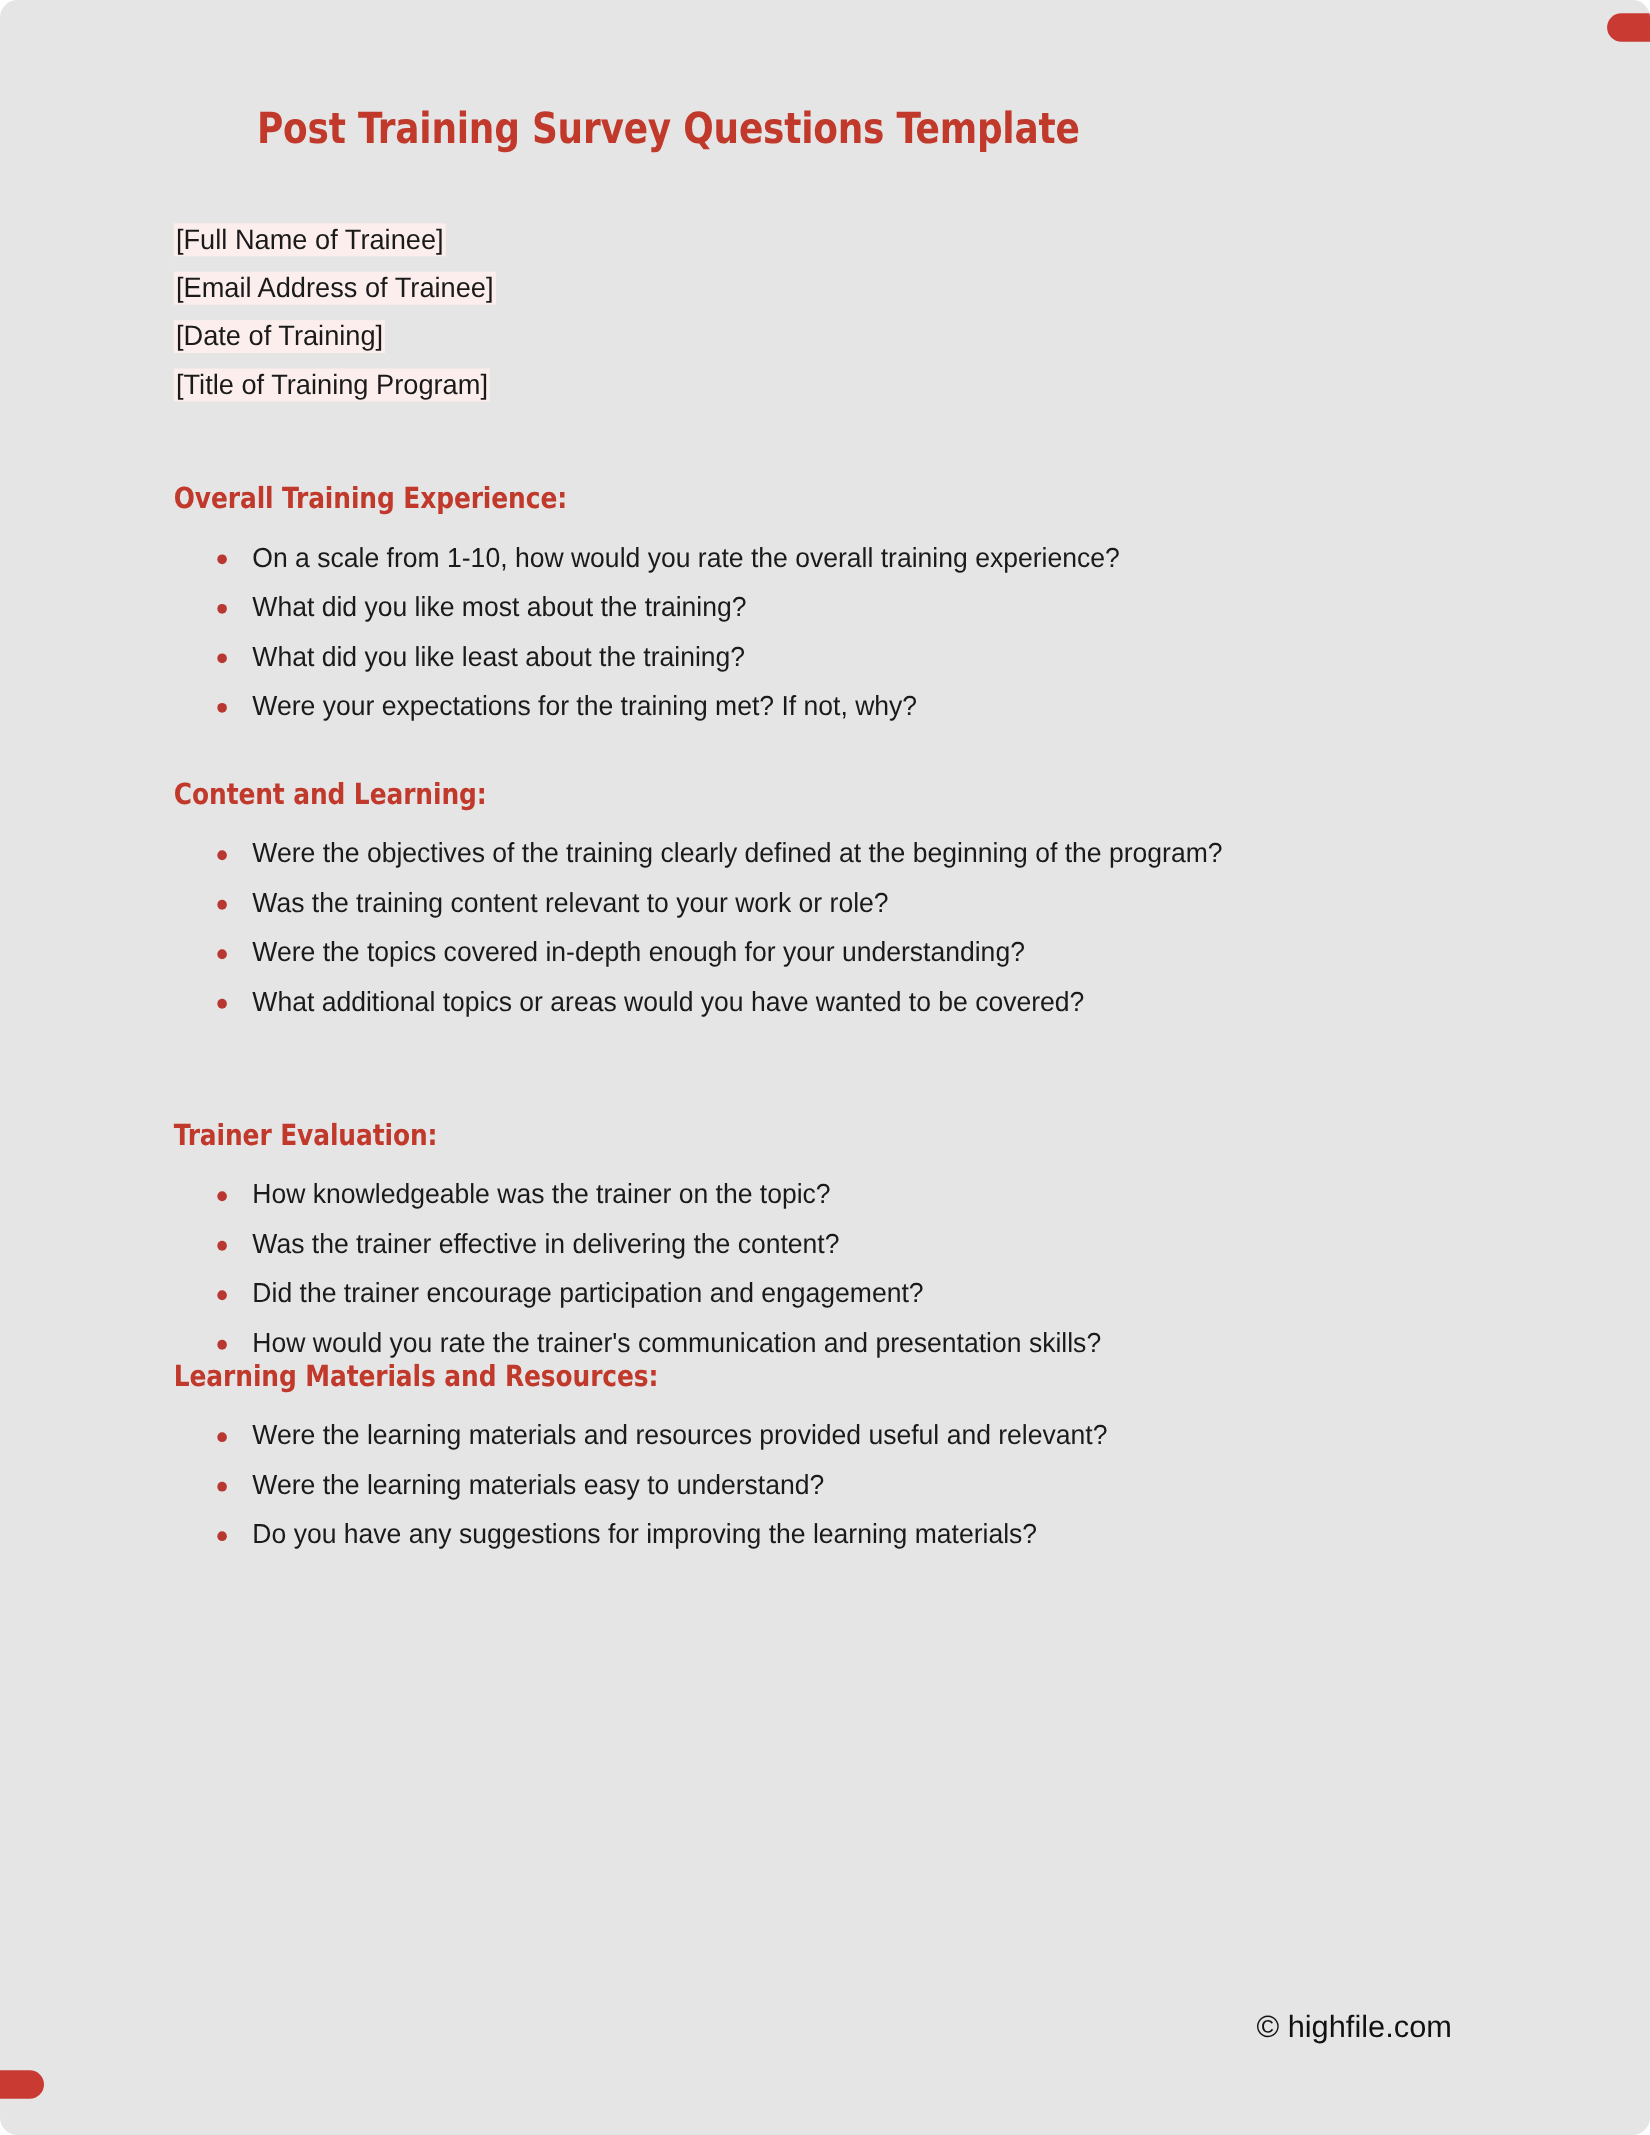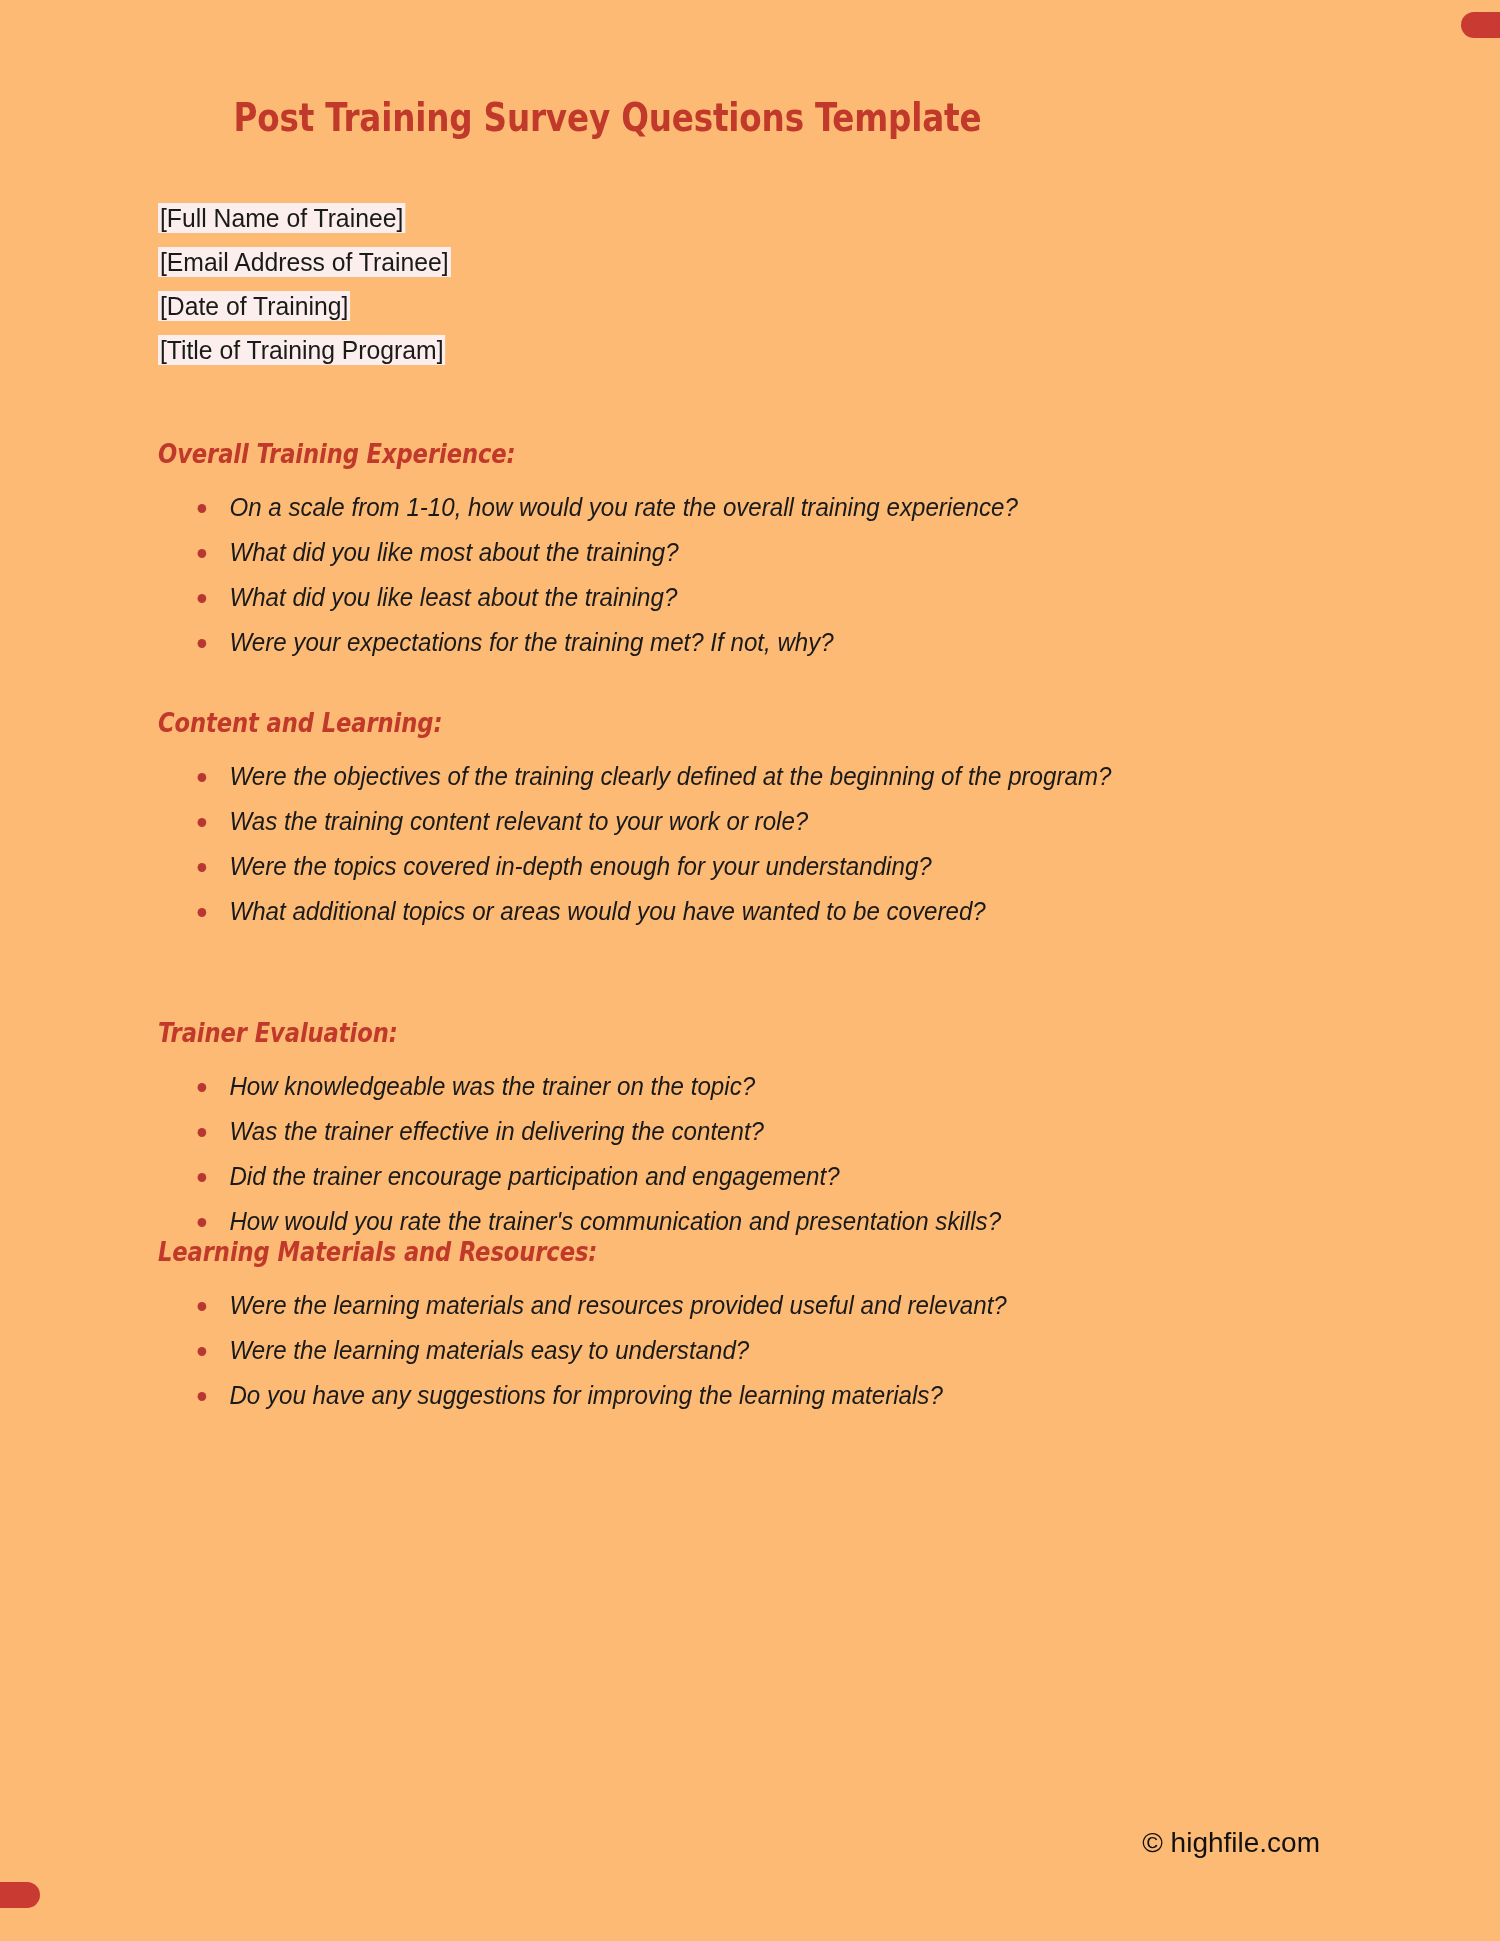--- a/index.html
+++ b/index.html
@@ -7,23 +7,24 @@
     padding: 0;
     background: #ffffff;
   }
   body {
     font-family: "Liberation Sans", "DejaVu Sans", sans-serif;
   }
   .page {
     position: relative;
     width: 1500px;
     height: 1941px;
-    background: #fdba74;
+    background: #e5e5e5;
     overflow: hidden;
     box-sizing: border-box;
+    border-radius: 16px;
   }
 
   
   .pill {
     position: absolute;
     background: #c93a33;
     border-radius: 40px;
     pointer-events: none;
   }
   .pill-top-right {
@@ -75,21 +76,20 @@
     transform: scaleX(0.97);
     transform-origin: left center;
   }
   .field-line .hl {
     background: #fbeeec;
     padding: 1px 2px;
   }
 
   .section {
     margin-top: 0;
-    font-style: italic;
   }
   .section-heading {
     color: #c0392b;
     font-family: "DejaVu Sans Condensed", "Liberation Sans Narrow", "Liberation Sans", sans-serif;
     font-weight: bold;
     font-size: 26.5px;
     line-height: 32px;
     letter-spacing: -0.1px;
     transform: scaleX(0.95);
     transform-origin: left center;

